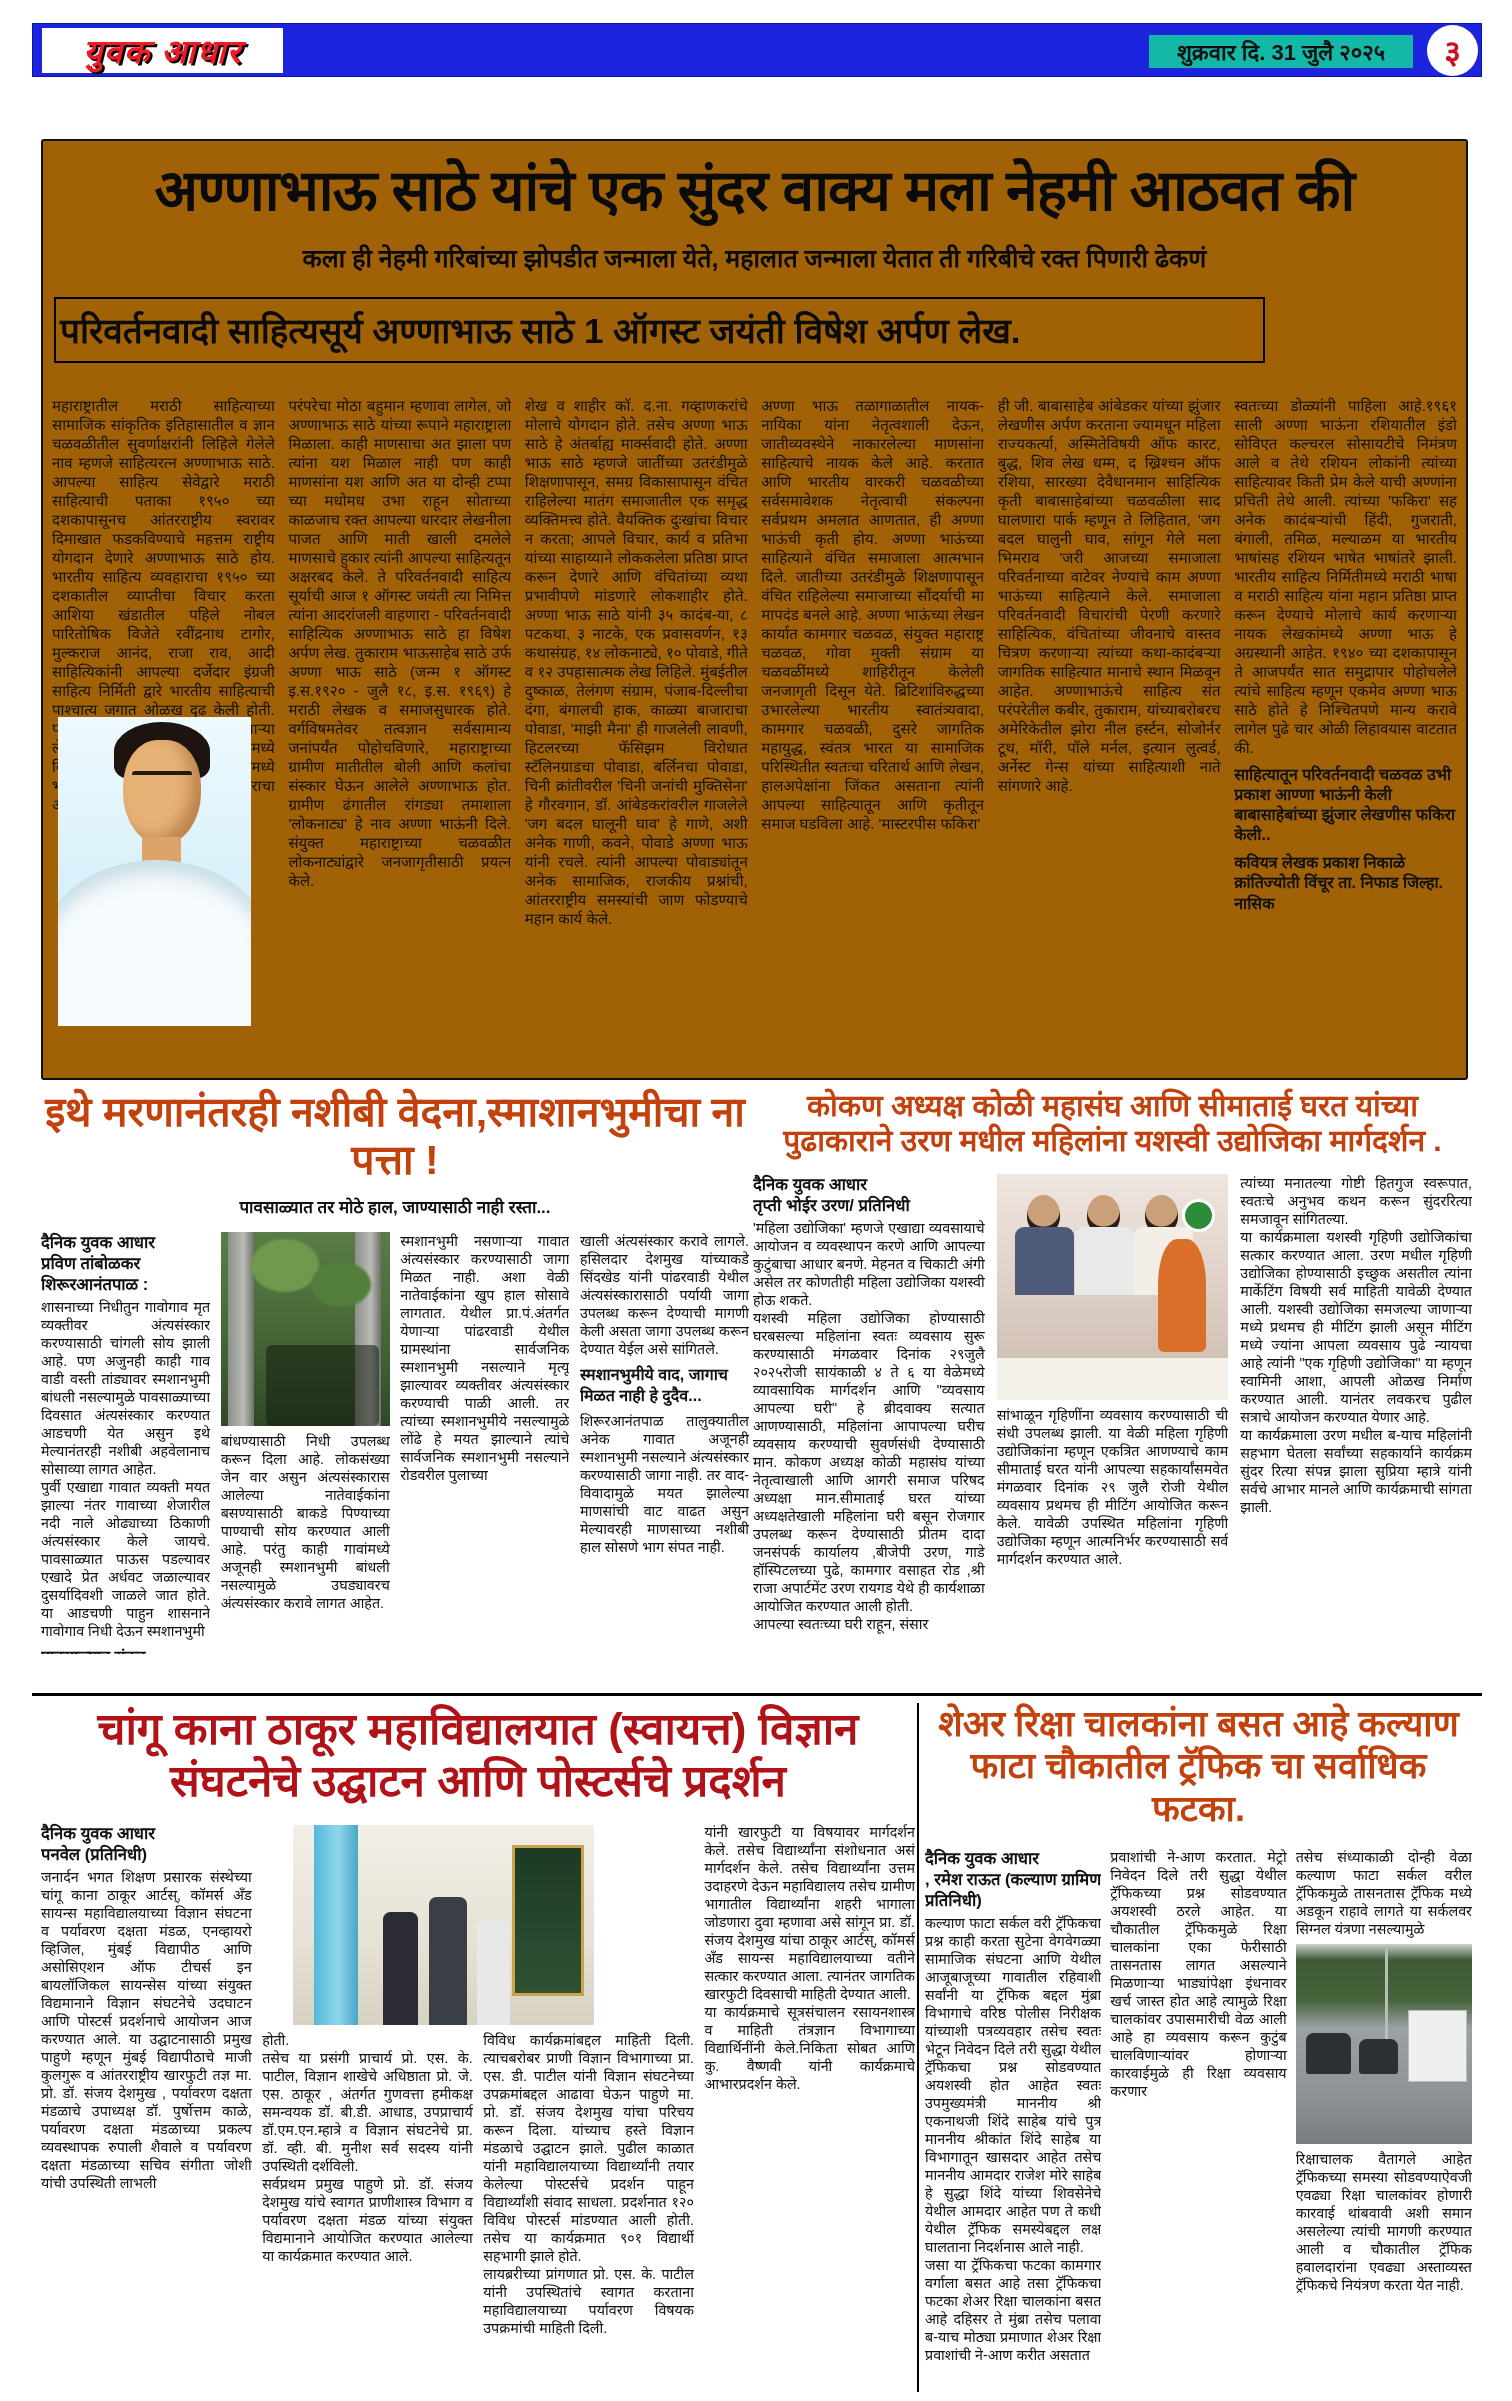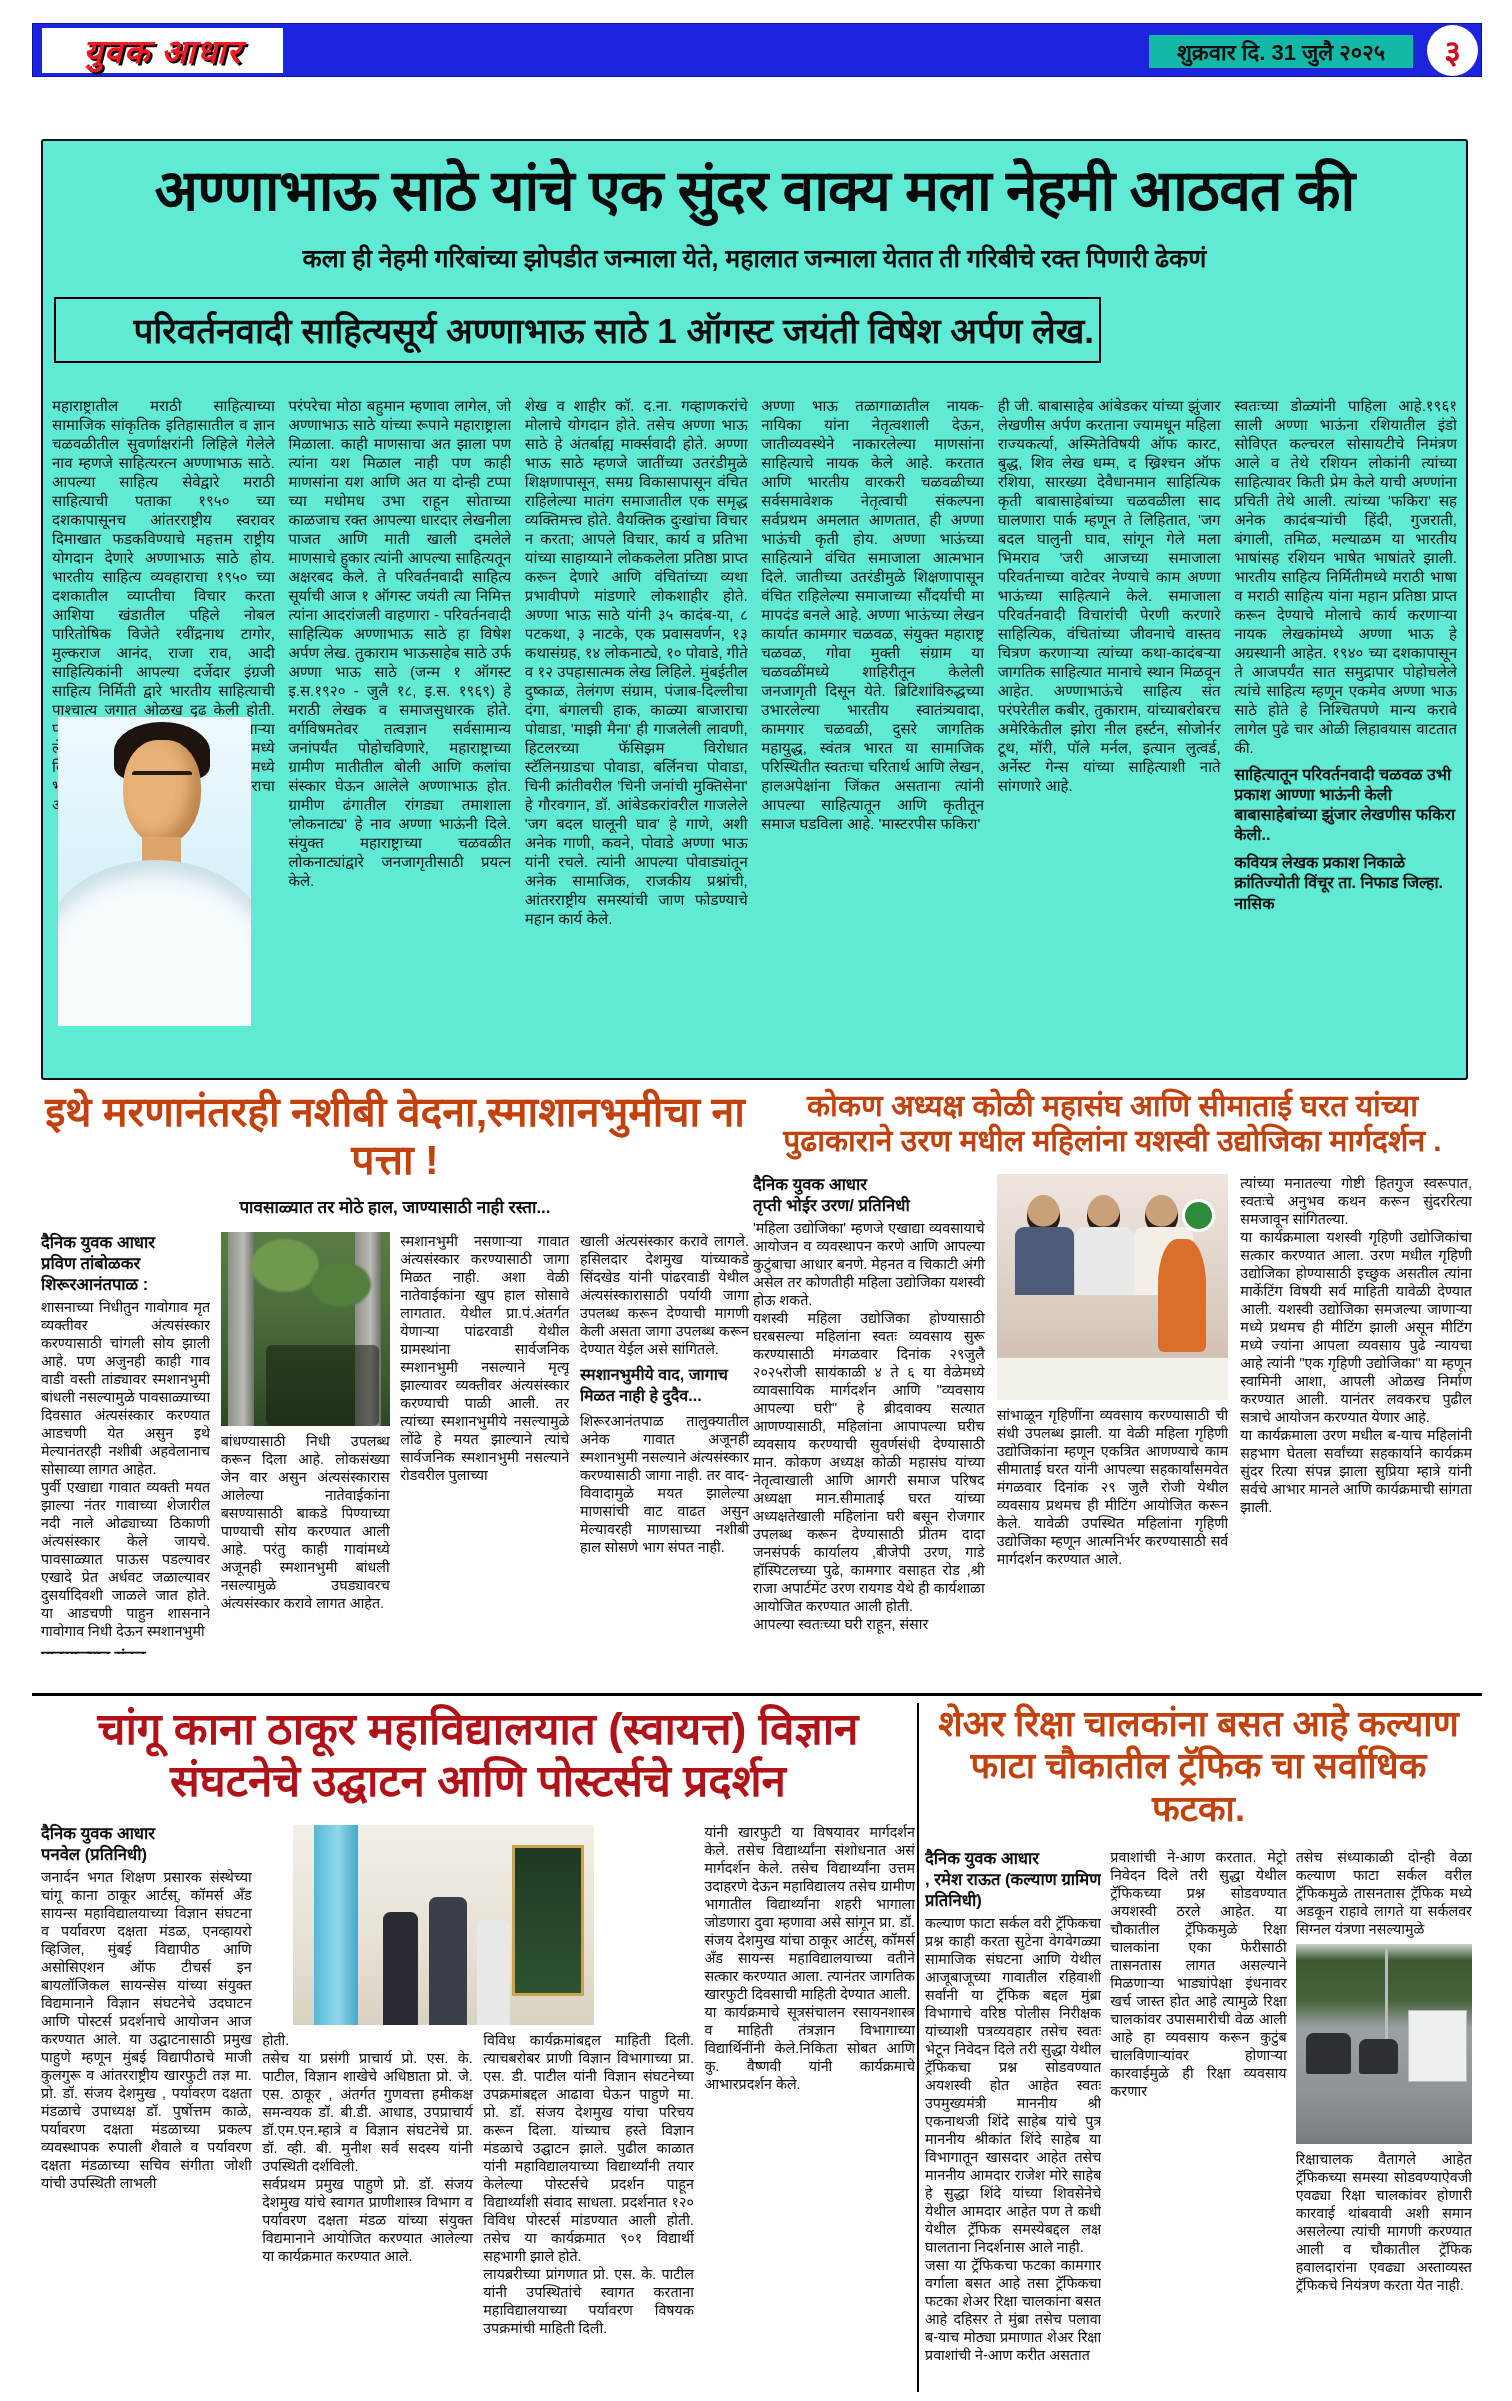--- a/index.html
+++ b/index.html
@@ -27,32 +27,32 @@
     font-size:22px; font-weight:bold; color:#111;
   }
   .page-circle {
     position:absolute; top:1.5px; right:3px; width:51px; height:51px;
     background:#fff; border-radius:50%; display:flex; align-items:center;
     justify-content:center; font-size:32px; font-weight:bold; color:#cc1122;
   }
   
   .main-article {
     position:absolute; top:139px; left:41px; width:1427px; height:941px;
-    border:2.3px solid #111; border-radius:3px; background:#5eead4;
+    border:2.3px solid #111; border-radius:3px; background:#a16207;
   }
   .ma-headline {
     margin-top:19.6px; text-align:center; font-size:57px; font-weight:bold;
     color:#0b0b0b; line-height:1.05; letter-spacing:-0.8px;
   }
   .ma-subhead {
     margin-top:19.6px; text-align:center; font-size:25px; font-weight:bold; color:#0b0b0b;
   }
   .ma-deck {
-    margin:22.6px 0 0 10.5px; width:1047px; border:2.3px solid #000; padding:7.5px 4.5px;
-    text-align:right; font-size:35px; font-weight:bold; color:#0b0b0b;
+    margin:22.6px 0 0 10.5px; width:1211px; border:2.3px solid #000; padding:7.5px 4.5px;
+    text-align:left; font-size:35px; font-weight:bold; color:#0b0b0b;
   }
   .ma-body {
     position:absolute; left:9px; right:9px; top:255px; bottom:7.5px;
     display:grid; grid-template-columns:repeat(6,1fr); column-gap:13.6px;
   }
   .col { overflow:hidden; }
   .coltext {
     font-size:15px; line-height:19px; text-align:justify; white-space:pre-line;
     color:#101010;
   }

